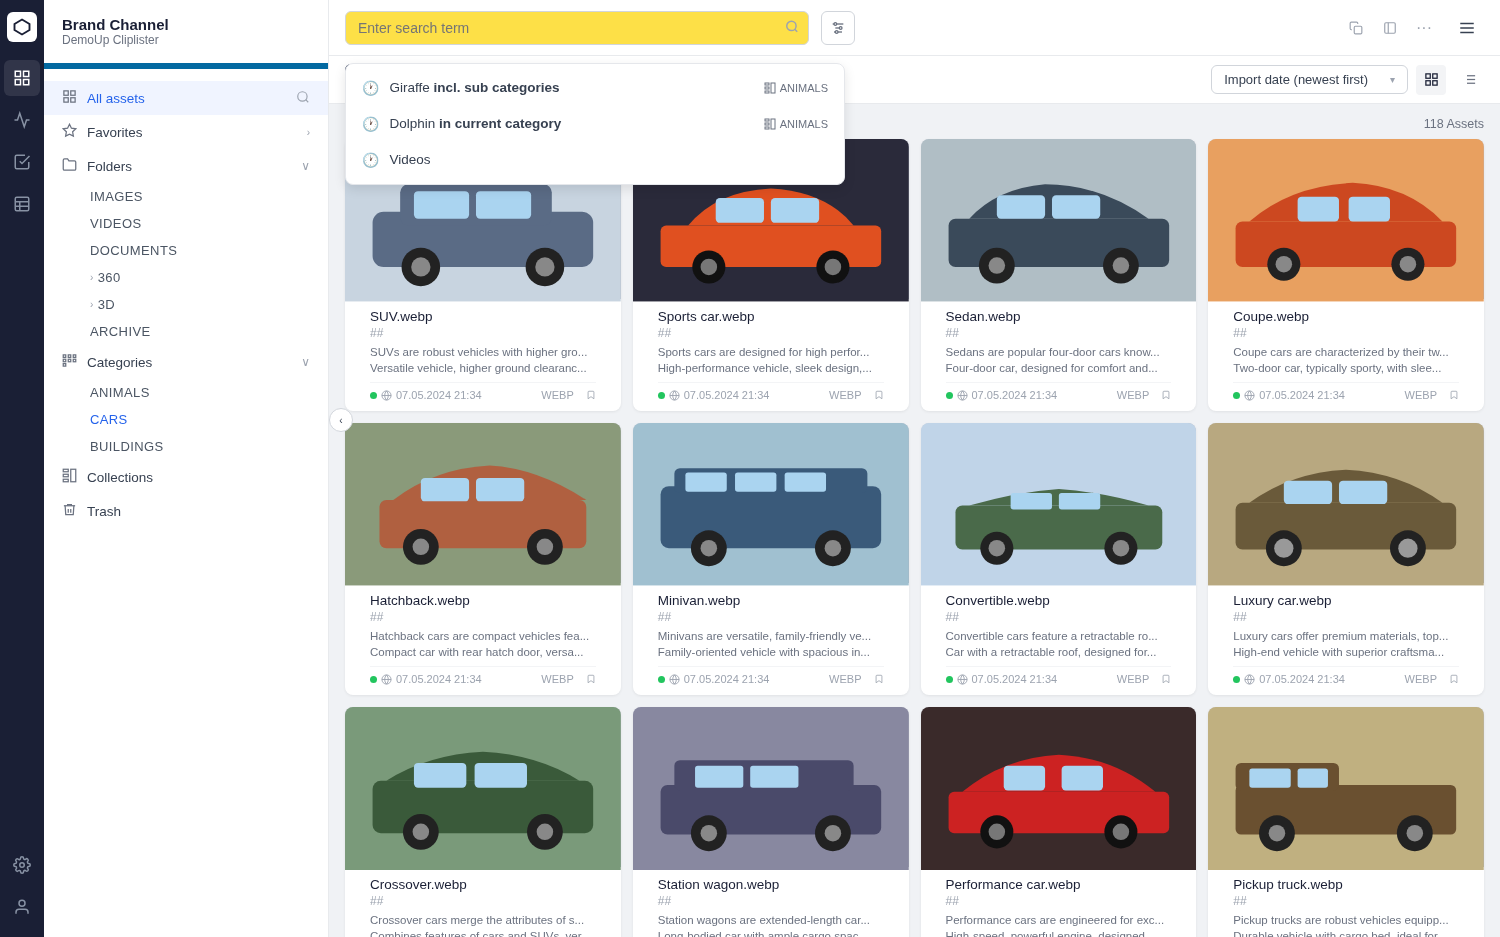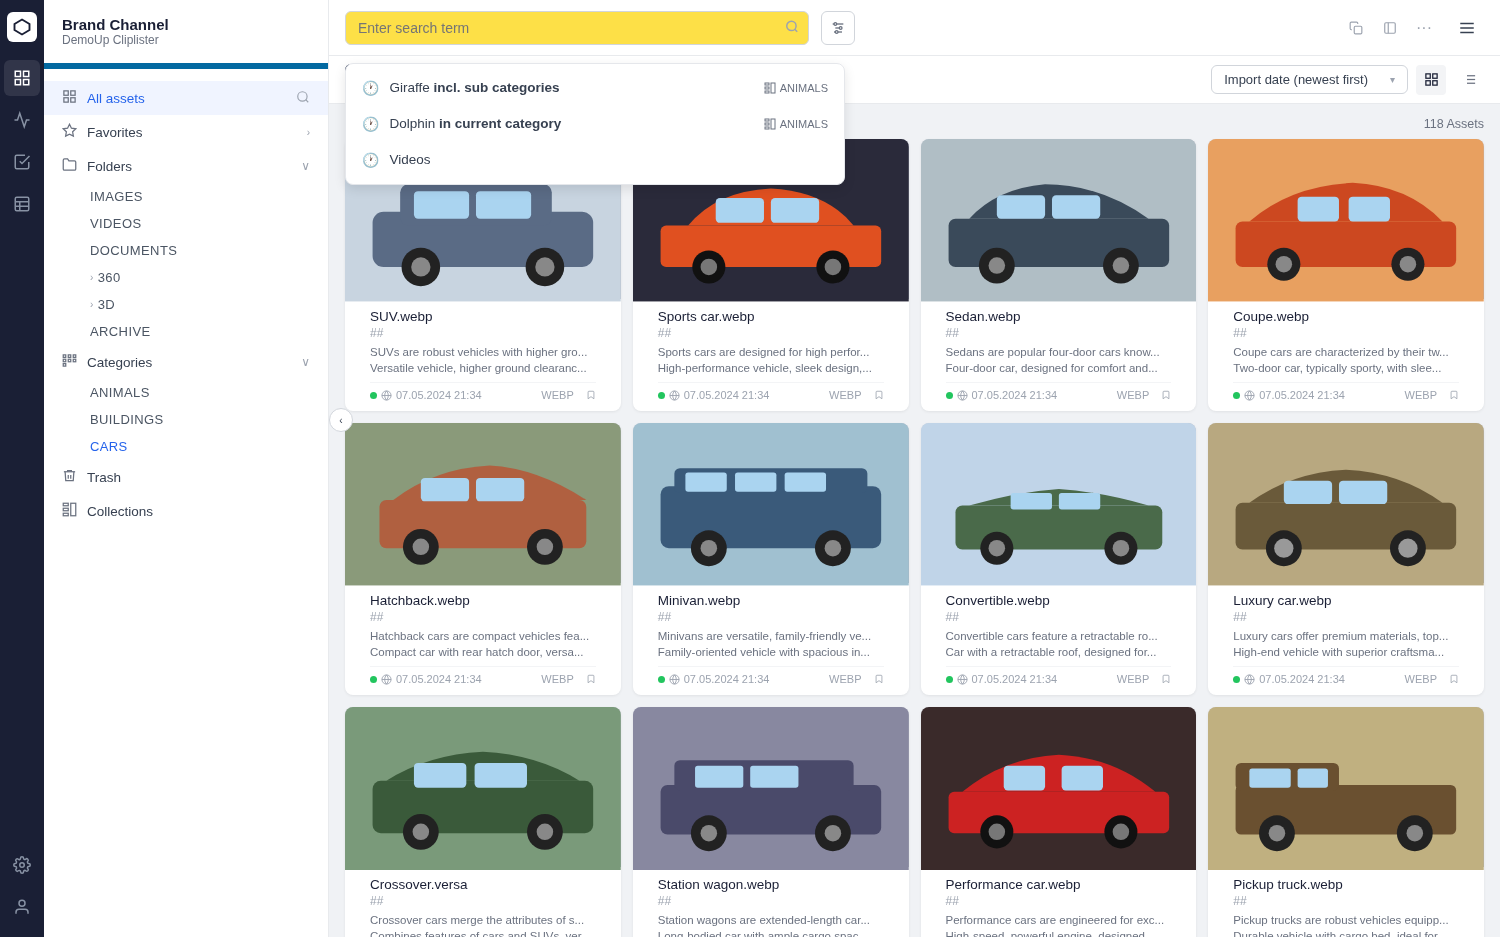--- a/index.html
+++ b/index.html
@@ -472,46 +472,46 @@
           <rect x="2" y="10" width="4" height="4"></rect>
             <rect x="10" y="10" width="4" height="4"></rect>
             <rect x="18" y="10" width="4" height="4"></rect>
           <rect x="2" y="17" width="4" height="4"></rect>
         </svg>
       </span>
       <span>Categories</span>
       <span style="margin-left:auto" class="sidebar-chevron">∨</span>
     </div>
     <div class="sidebar-sub-item">ANIMALS</div>
+    <div class="sidebar-sub-item active">CARS</div>
     <div class="sidebar-sub-item">BUILDINGS</div>
-    <div class="sidebar-sub-item active">CARS</div>
+
+    <div class="sidebar-item">
+      <span class="item-icon">
+        <svg width="15" height="15" viewBox="0 0 24 24" fill="none" stroke="currentColor" stroke-width="2">
+          <rect x="2" y="2" width="8" height="4"></rect>
+            <rect x="2" y="10" width="8" height="4"></rect>
+            <rect x="2" y="18" width="8" height="4"></rect>
+          <rect x="14" y="2" width="8" height="20"></rect>
+        </svg>
+      </span>
+      <span>Collections</span>
+    </div>
 
     <div class="sidebar-item">
       <span class="item-icon">
         <svg width="15" height="15" viewBox="0 0 24 24" fill="none" stroke="currentColor" stroke-width="2">
           <polyline points="3,6 5,6 21,6"></polyline>
             <path d="M19,6l-1,14H6L5,6"></path>
             <path d="M10,11v6"></path>
             <path d="M14,11v6"></path>
             <path d="M9,6V4h6v2"></path>
         </svg>
       </span>
       <span>Trash</span>
-    </div>
-
-    <div class="sidebar-item">
-      <span class="item-icon">
-        <svg width="15" height="15" viewBox="0 0 24 24" fill="none" stroke="currentColor" stroke-width="2">
-          <rect x="2" y="2" width="8" height="4"></rect>
-            <rect x="2" y="10" width="8" height="4"></rect>
-            <rect x="2" y="18" width="8" height="4"></rect>
-          <rect x="14" y="2" width="8" height="20"></rect>
-        </svg>
-      </span>
-      <span>Collections</span>
     </div>
   </div>
 </div>
 
 <div class="main">
 
   <div class="header">
     <div class="search-container">
       <input class="search-input" type="text" placeholder="Enter search term" style="">
       <span class="search-icon">
@@ -968,21 +968,21 @@
       <path d="M30,55 Q60,36 100,34 Q140,36 170,55" fill="#3a5a3a"></path>
       <rect x="50" y="42" width="38" height="18" rx="3" fill="#aad4f0"></rect>
       <rect x="94" y="42" width="38" height="18" rx="3" fill="#aad4f0"></rect>
       <circle cx="55" cy="92" r="13" fill="#222"></circle>
               <circle cx="55" cy="92" r="6" fill="#888"></circle>
       <circle cx="145" cy="92" r="13" fill="#222"></circle>
               <circle cx="145" cy="92" r="6" fill="#888"></circle>
     </svg>
     </div>
     <div class="asset-info">
-      <div class="asset-name">Crossover.versa</div>
+      <div class="asset-name">Crossover.webp</div>
       <div class="asset-tags">##</div>
       <div class="asset-desc">Crossover cars merge the attributes of s...<br>Combines features of cars and SUVs, ver...</div>
 
     </div>
   </div>
         <div class="asset-card">
     <div class="asset-thumb-placeholder">
       <svg viewBox="0 0 200 120" xmlns="http://www.w3.org/2000/svg">
       <rect width="200" height="120" fill="#8888a0"></rect>
       <rect x="20" y="58" width="160" height="36" rx="5" fill="#4a4a6a"></rect>

